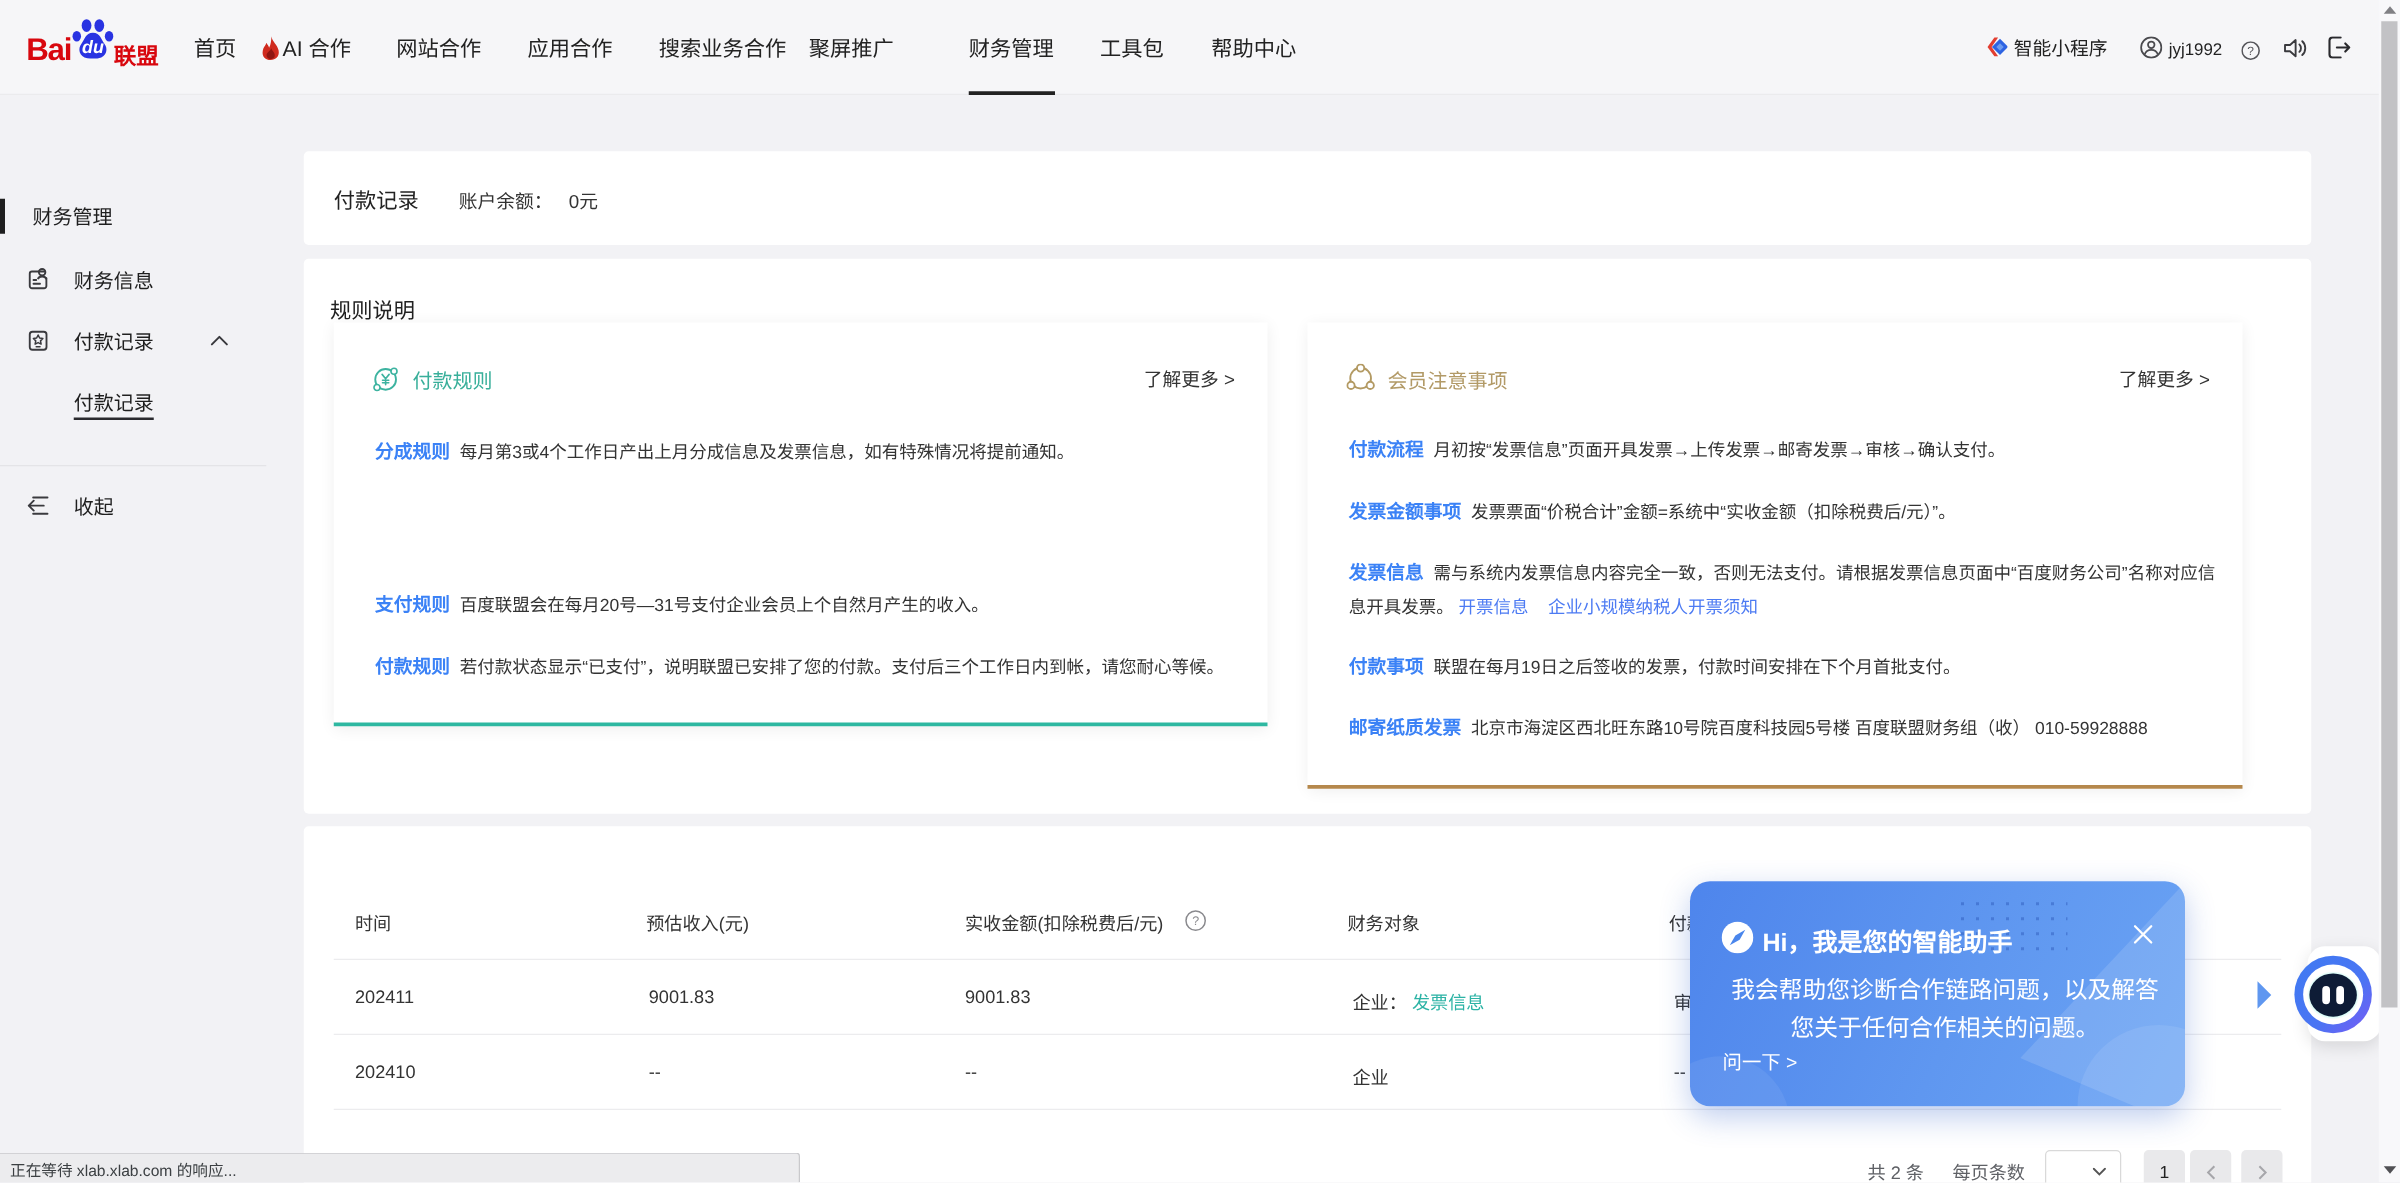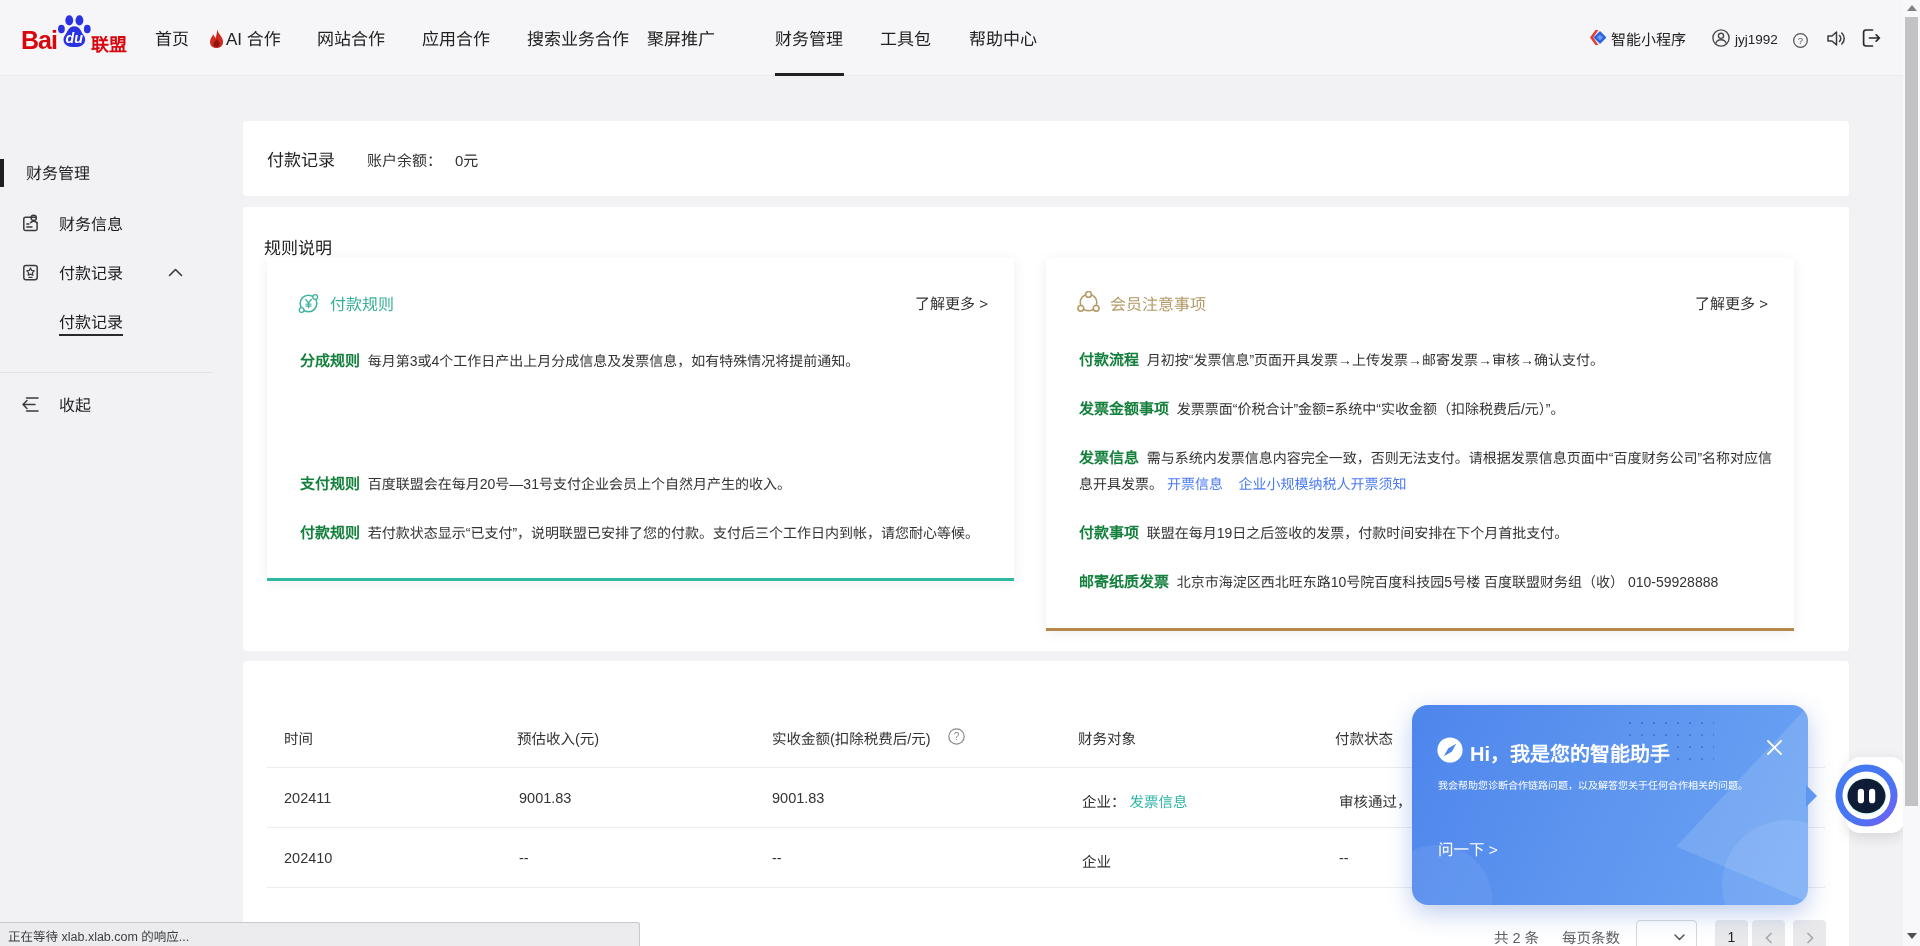--- a/index.html
+++ b/index.html
@@ -12,21 +12,21 @@
   #nav { position:absolute; left:0; top:0; width:1920px; height:76px; background:#f6f6f8; border-bottom:1px solid #ebebed; z-index:5; }
   .navitem { position:absolute; top:0; height:76px; line-height:80px; font-size:17px; color:#222; white-space:nowrap; }
   #nav .active-bar { position:absolute; left:775px; top:73px; width:69px; height:3px; background:#222; }
   .nico { position:absolute; }
   
   .side-txt { position:absolute; font-size:16px; color:#1f1f1f; white-space:nowrap; }
   
   .panel { position:absolute; left:243px; width:1606px; background:#fff; border-radius:4px; }
   .card { position:absolute; top:51px; height:323px; background:#fff; box-shadow:0 2px 12px rgba(0,0,0,0.07); }
   .card p { position:absolute; left:33px; font-size:14px; line-height:26px; color:#333; white-space:nowrap; }
-  .card b { color:#15803d; font-size:15px; }
+  .card b { color:#3b82f6; font-size:15px; }
   .cardtitle { position:absolute; top:33px; font-size:16px; }
   .more { position:absolute; left:648px; top:34px; font-size:15px; color:#333; }
   .cell { position:absolute; font-size:14.5px; color:#333; white-space:nowrap; }
   .hline { position:absolute; left:24px; width:1558px; height:1px; background:#ececee; }
   a.teal { color:#2cb3a5; text-decoration:none; }
   a.blue { color:#4d7bf3; text-decoration:none; }
   .pgbox { position:absolute; top:259px; width:33px; height:34px; background:#e9e9eb; border-radius:4px; text-align:center; line-height:34px; font-size:14px; }
 </style>
 </head>
 <body>
@@ -190,34 +190,34 @@
         <path d="M6.5 1 L1.5 6 L6.5 11" fill="none" stroke="#a6a6aa" stroke-width="1.6"></path>
       </svg>
     </div>
     <div class="pgbox" style="left:1550px;">
       <svg style="margin:12px auto 0;" width="8" height="12" viewBox="0 0 8 12">
         <path d="M1.5 1 L6.5 6 L1.5 11" fill="none" stroke="#a6a6aa" stroke-width="1.6"></path>
       </svg>
     </div>
   </div>
 
-  <div id="popup" class="abs" style="left:1412px; top:705px; width:396px; height:200px; border-radius:16px; background:linear-gradient(115deg,#4e85ec 0%,#5f97f0 55%,#6ba4f4 100%); box-shadow:0 8px 24px rgba(40,90,200,0.3); z-index:20; overflow:hidden;">
+  <div id="popup" class="abs" style="left:1352px; top:705px; width:396px; height:180px; border-radius:16px; background:linear-gradient(115deg,#4e85ec 0%,#5f97f0 55%,#6ba4f4 100%); box-shadow:0 8px 24px rgba(40,90,200,0.3); z-index:20; overflow:hidden;">
     <div class="abs" style="left:255px; top:-20px; width:230px; height:230px; background:rgba(255,255,255,0.13); clip-path:polygon(0 55%, 100% 0, 52% 100%); transform:rotate(-18deg);"></div>
     <div class="abs" style="left:212px; top:12px; width:90px; height:52px; background-image:radial-gradient(rgba(20,60,160,0.32) 1.4px, transparent 1.5px); background-size:12px 12px;"></div>
     <div class="abs" style="left:310px; top:115px; width:130px; height:130px; border-radius:50%; background:rgba(255,255,255,0.09);"></div>
     <div class="abs" style="left:-30px; top:140px; width:110px; height:110px; border-radius:50%; background:rgba(255,255,255,0.07);"></div>
     <svg class="abs" style="left:25px; top:32px;" width="26" height="26" viewBox="0 0 26 26">
       <circle cx="13" cy="13" r="12.6" fill="#ffffff"></circle>
       <path d="M19.2 6.8 L14.7 14.7 L6.8 19.2 L11.3 11.3 Z" fill="#4a86ec"></path>
     </svg>
     <span class="abs" style="left:58px; top:33px; font-size:20px; font-weight:bold; color:#fff;">Hi，我是您的智能助手</span>
     <svg class="abs" style="left:354px; top:34px;" width="17" height="17" viewBox="0 0 17 17">
       <path d="M2 2 L15 15 M15 2 L2 15" stroke="#fff" stroke-width="1.8" stroke-linecap="round"></path>
     </svg>
-    <div class="abs" style="left:26px; top:72px; width:356px; font-size:10px; line-height:18px; color:#fff;">我会帮助您诊断合作链路问题，以及解答您关于任何合作相关的问题。</div>
+    <div class="abs" style="left:26px; top:72px; width:356px; font-size:19px; line-height:31px; color:#fff;text-align:center;">我会帮助您诊断合作链路问题，以及解答您关于任何合作相关的问题。</div>
     <span class="abs" style="left:26px; top:132px; font-size:15.5px; color:#fff;">问一下 &gt;</span>
   </div>
   <div class="abs" style="left:1806px; top:785px; width:0; height:0; border-top:11px solid transparent; border-bottom:11px solid transparent; border-left:11px solid #5f97f0; z-index:20;"></div>
 
   <div class="abs" style="left:1846px; top:757px; width:59px; height:76px; background:#fff; border-radius:14px; box-shadow:0 4px 14px rgba(0,0,0,0.12); z-index:21;"></div>
   <svg class="abs" style="left:1835px; top:764px; z-index:22;" width="63" height="63" viewBox="0 0 63 63">
     <defs>
       <linearGradient id="ring" x1="0" y1="0" x2="1" y2="1">
         <stop offset="0" stop-color="#3f7bf2"></stop>
         <stop offset="0.6" stop-color="#4a74f3"></stop>

